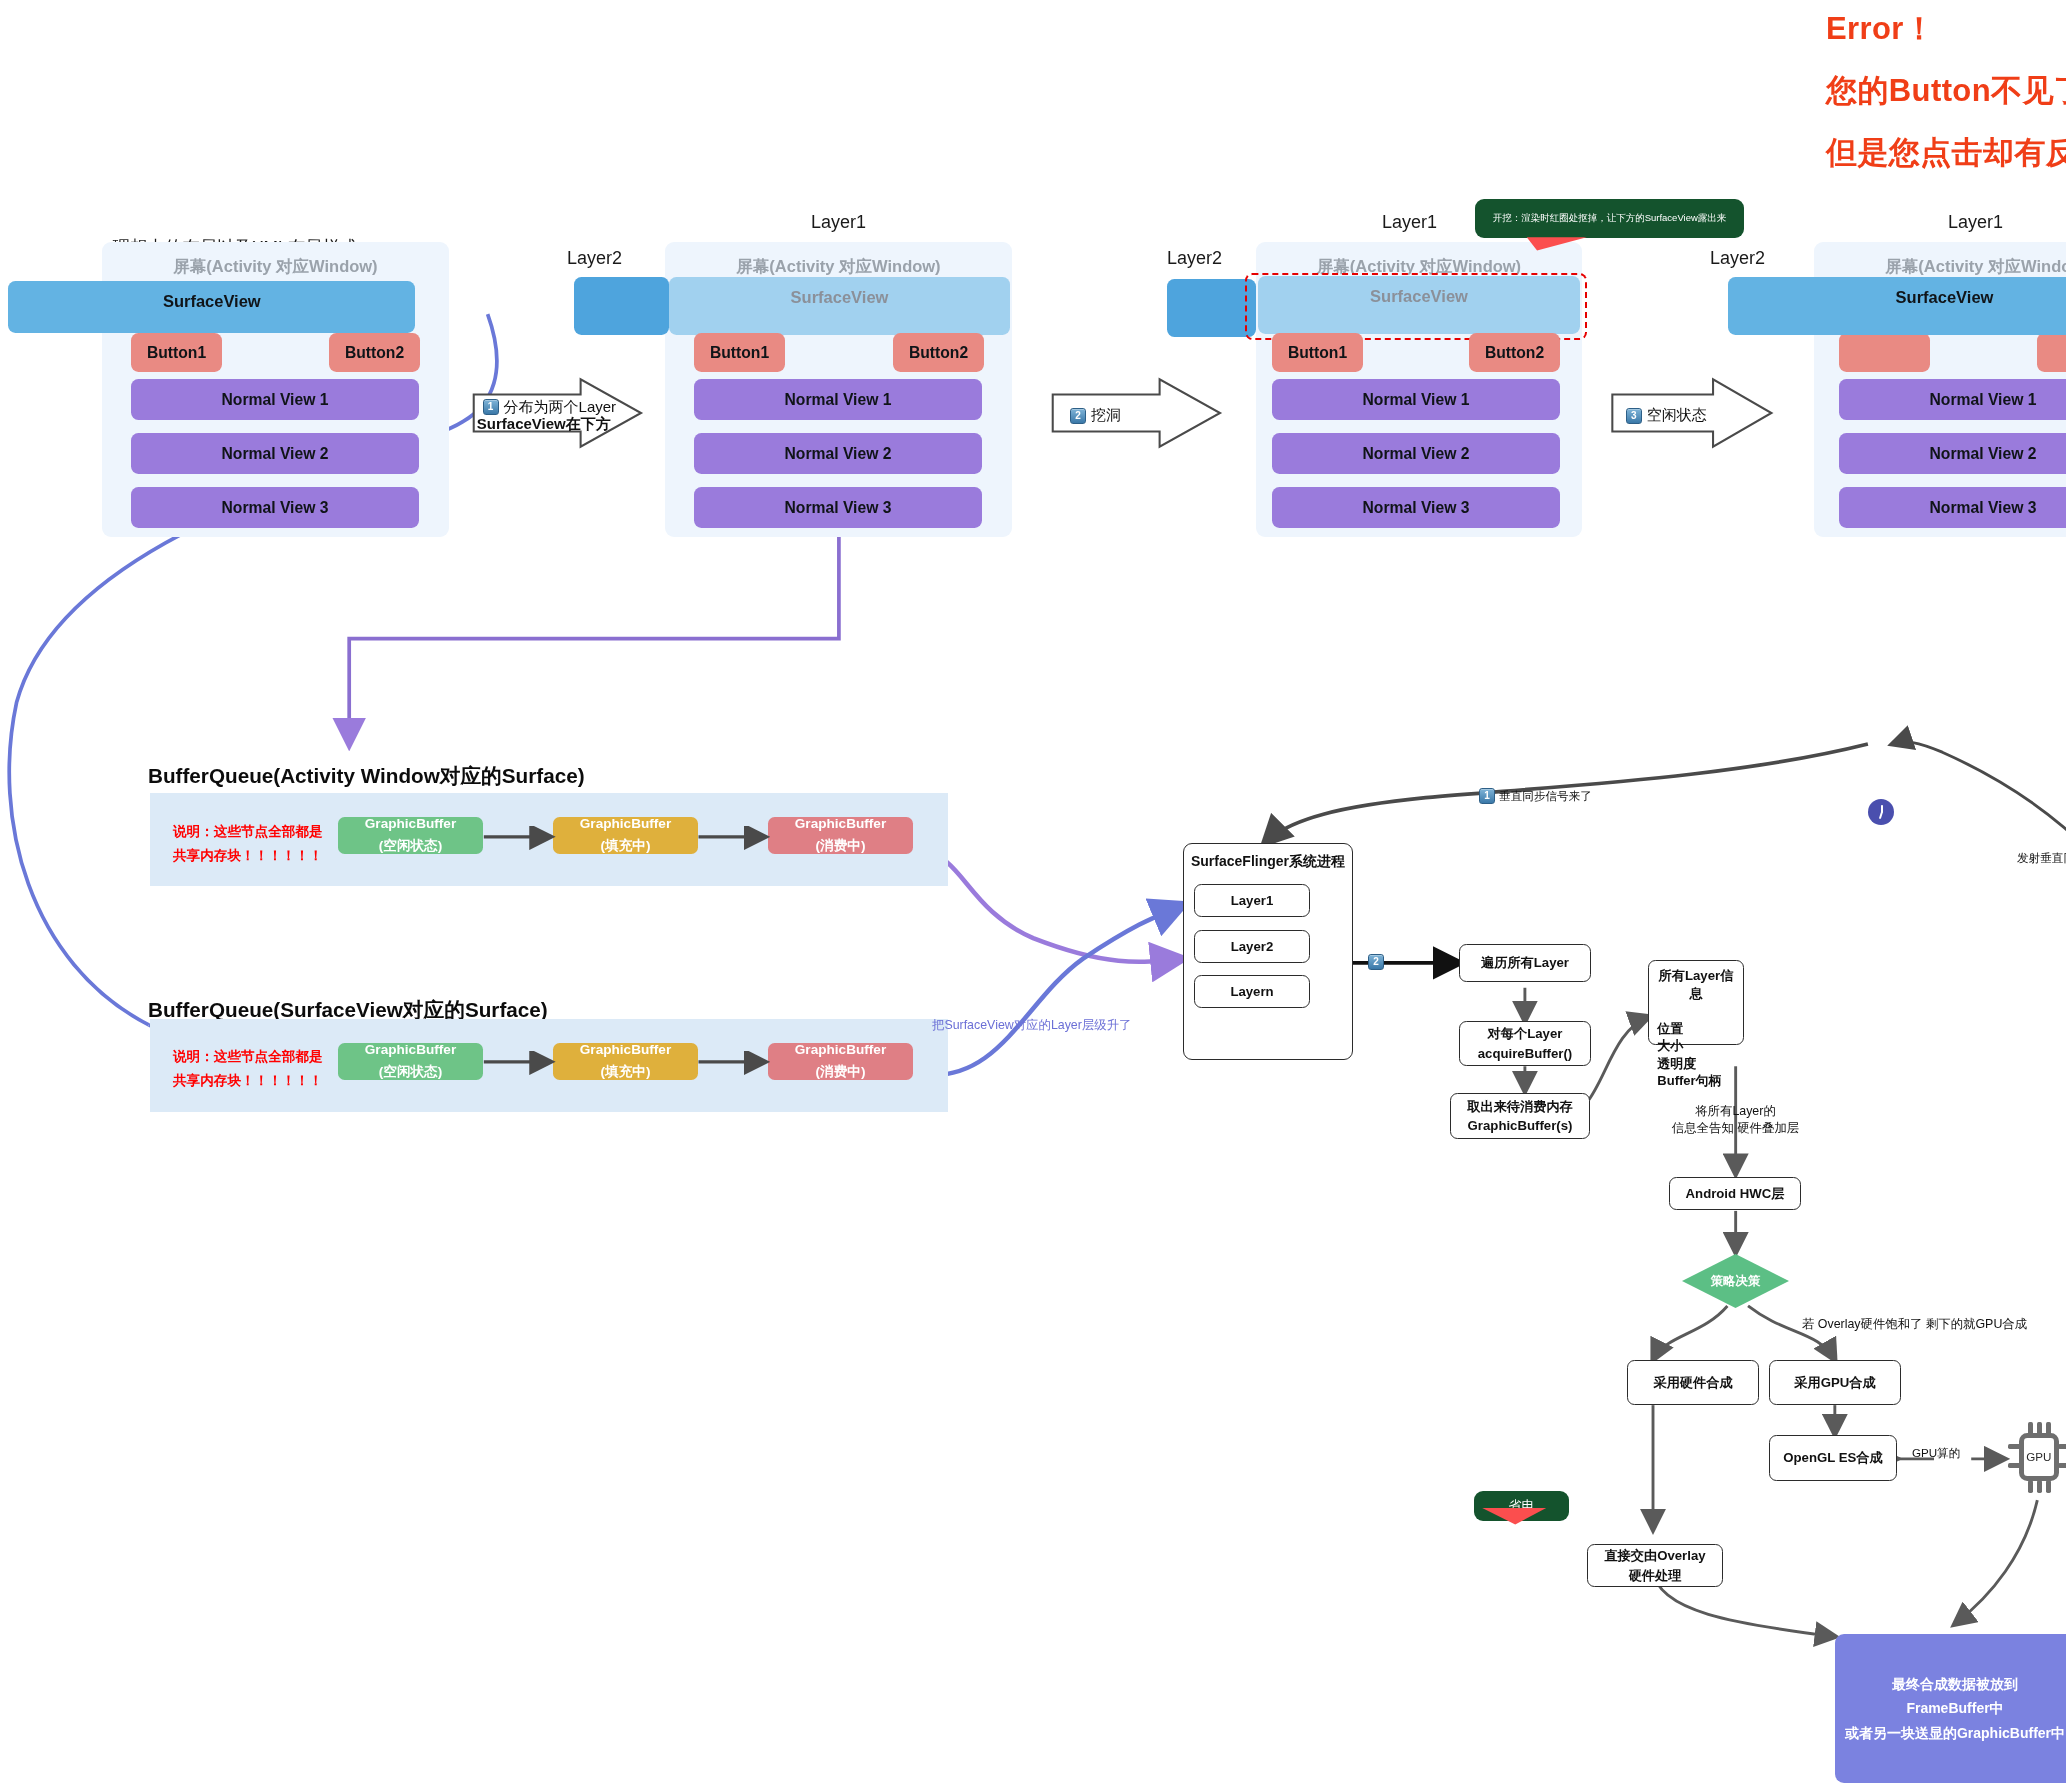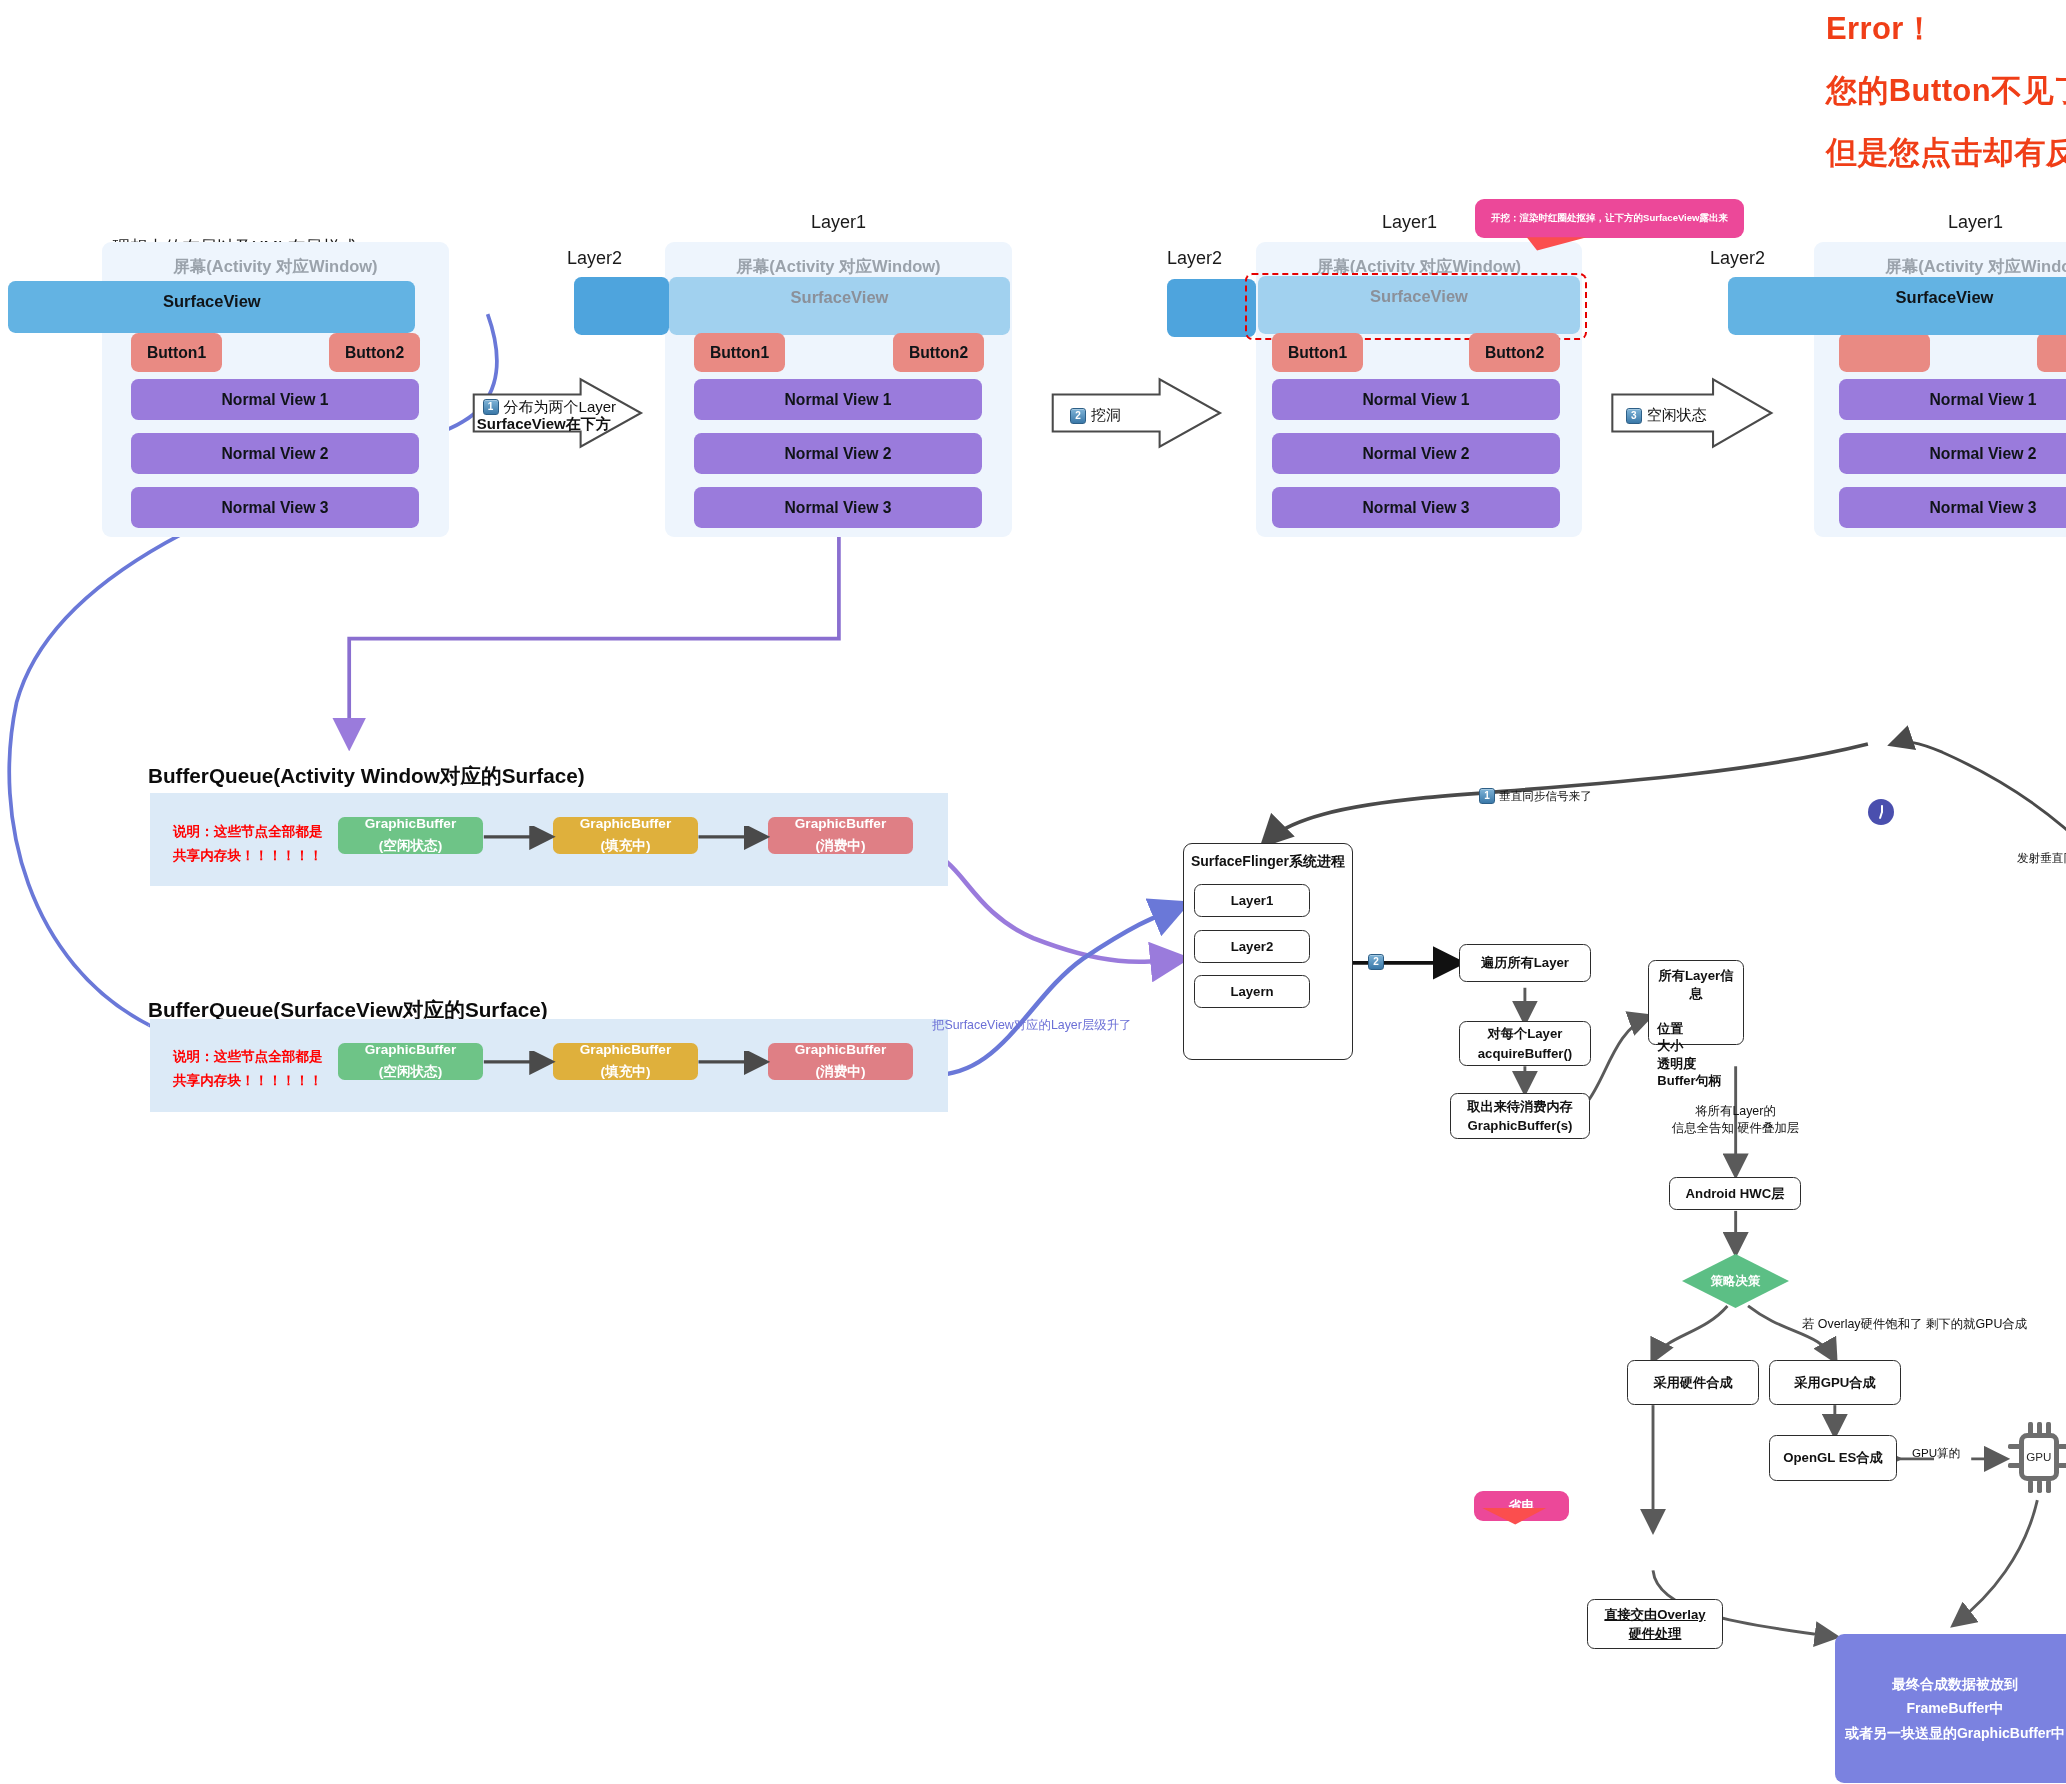--- a/index.html
+++ b/index.html
@@ -54,21 +54,21 @@
   }
   .numbadge{
     display:inline-block;width:14px;height:14px;line-height:14px;text-align:center;
     font-size:10px;color:#fff;font-weight:bold;border-radius:2.9px;
     background:linear-gradient(#7fb4d8,#3a78a8);border:0.4px solid #2d5f87;
     box-shadow:inset 0 0.4px 0 rgba(255,255,255,.6);
   }
 
   
   .callout{
-    background:#ec4899;border-radius:9px;color:#fff;font-weight:bold;
+    background:#14532d;border-radius:9px;color:#fff;font-weight:normal;
     display:flex;align-items:center;justify-content:center;text-align:center;
   }
 
   
   .bq-title{font-size:20.7px;font-weight:bold;color:#0c0c0c;}
   .bq-box{background:#dceaf7;}
   .bq-note{color:#ff0000;font-size:13.6px;font-weight:bold;line-height:1.75;}
   .gb{
     border-radius:6.6px;color:#fff;font-weight:bold;font-size:13.6px;
     display:flex;flex-direction:column;align-items:center;justify-content:center;
@@ -405,21 +405,21 @@
   <div class="gpu-core">GPU</div>
 </div>
 
 <div class="abs" style="left:1474px;top:1479px;width:132px;height:58px;">
   <div class="callout" style="position:absolute;left:0;top:12px;width:95px;height:30px;font-size:13px;">省电</div>
   <svg width="132" height="58" viewBox="0 0 320 140" style="position:absolute;left:0;top:0;">
     <polygon points="20,70 175,70 100,110" fill="#fb4e4e"></polygon>
   </svg>
 </div>
 
-<div class="abs node" style="left:1587px;top:1599px;width:136px;height:50px;text-decoration:underline;">
+<div class="abs node" style="left:1587px;top:1544px;width:136px;height:43px;">
   <span>直接交由Overlay</span>
   <span>硬件处理</span>
 </div>
 
 <div class="abs final-box" style="left:1835px;top:1634px;width:240px;height:149px;">
   <span>最终合成数据被放到</span>
   <span>FrameBuffer中</span>
   <span>或者另一块送显的GraphicBuffer中</span>
 </div>
 

